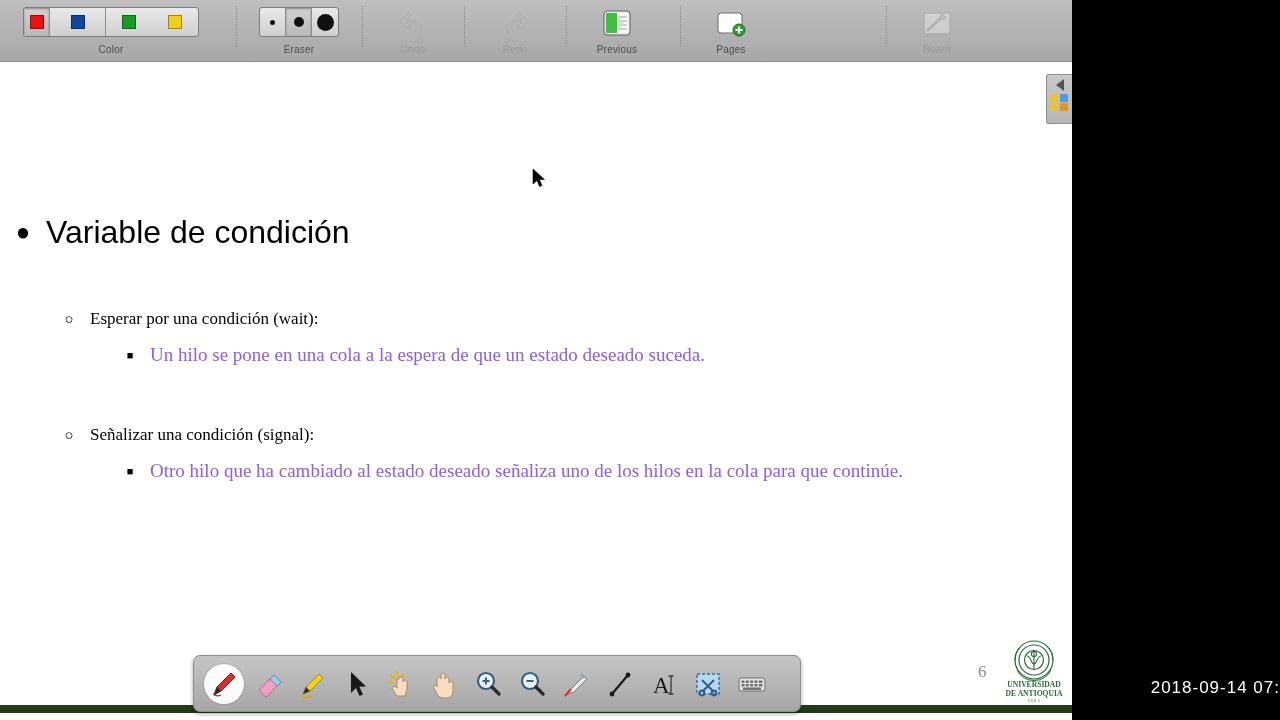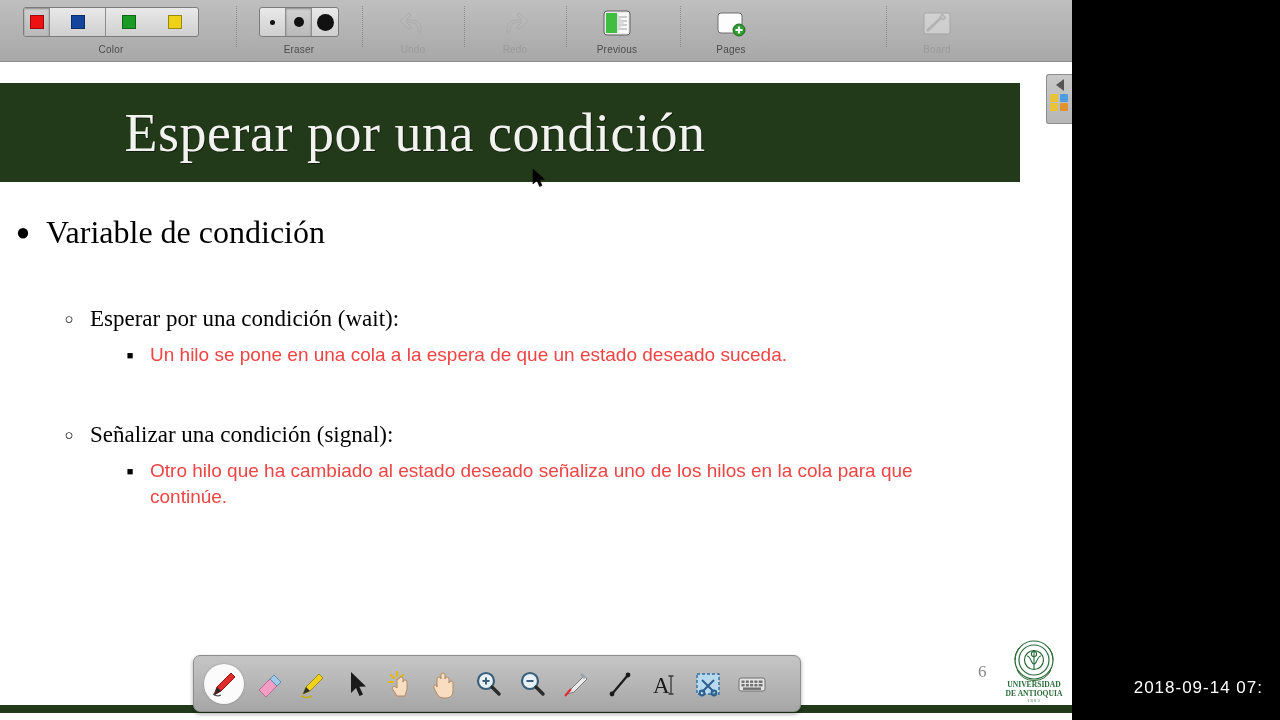--- a/index.html
+++ b/index.html
@@ -80,31 +80,31 @@
   }
 
   .body-area { position: absolute; left: 0; top: 130px; width: 1020px; }
   .lvl1 {
     display: flex; align-items: flex-start; margin-left: 0; margin-top: 18px;
   }
   .lvl1 .bul {
     width: 46px; text-align: center; font-size: 24px; line-height: 44px; color: #000;
   }
   .lvl1 .txt {
-    font-family: Liberation Serif, serif; font-size: 32px; color: #000; line-height: 44px;
+    font-family: Liberation Sans, sans-serif; font-size: 32px; color: #000; line-height: 44px;
   }
   .lvl2 { display: flex; align-items: flex-start; margin-left: 48px; margin-top: 50px; }
   .lvl2 .bul {
     width: 42px; text-align: center; font-size: 15px; line-height: 30px; color: #000;
   }
-  .lvl2 .txt { font-family: "Liberation Serif", serif; font-size: 23px; color: #000; line-height: 30px; }
+  .lvl2 .txt { font-family: "Liberation Serif", serif; font-size: 17px; color: #000; line-height: 30px; }
   .lvl3 { display: flex; align-items: flex-start; margin-left: 110px; margin-top: 8px; }
   .lvl3 .bul { width: 40px; text-align: center; font-size: 11px; line-height: 26px; color: #000; }
   .lvl3 .txt {
-    font-family: Liberation Sans, sans-serif; font-size: 19px; color: #ef4444;
+    font-family: Liberation Serif, serif; font-size: 19px; color: #8b5cf6;
     line-height: 26px; max-width: 800px;
   }
 
   #page-num {
     position: absolute; left: 978px; top: 600px;
     font-family: "Liberation Serif", serif; font-size: 17px; color: #8a8a8a;
   }
   #logo { position: absolute; left: 1003px; top: 572px; width: 62px; height: 72px; }
   #bottom-strip {
     position: absolute; left: 0; top: 643px; width: 1072px; height: 8px; background: #22391a;
@@ -144,21 +144,21 @@
   .p-btn svg { position: relative; width: 32px; height: 32px; }
 
   
   #cursor { position: absolute; left: 532px; top: 106px; width: 14px; height: 20px; }
 
   
   #clock {
     position: absolute; right: 0px; top: 678px;
     color: #fff; font-family: "Liberation Sans", sans-serif;
     font-size: 17px; letter-spacing: 1px; white-space: nowrap;
-    padding-right: 17px;
+    padding-right: 0px;
   }
 </style>
 </head>
 <body>
 
 <div id="screen">
   <div id="app">
 
     <div id="toolbar">
 
@@ -265,23 +265,20 @@
             </svg>
           </div>
         </div>
         <div class="tb-caption dim">Board</div>
       </div>
 
     </div>
 
     <div id="canvas">
 
-      <div id="title-banner">
-        <div id="title-text">Esperar por una condición</div>
-      </div>
 
       <div class="body-area">
 
         <div class="lvl1">
           <div class="bul">●</div>
           <div class="txt">Variable de condición</div>
         </div>
 
         <div class="lvl2">
           <div class="bul">○</div>

